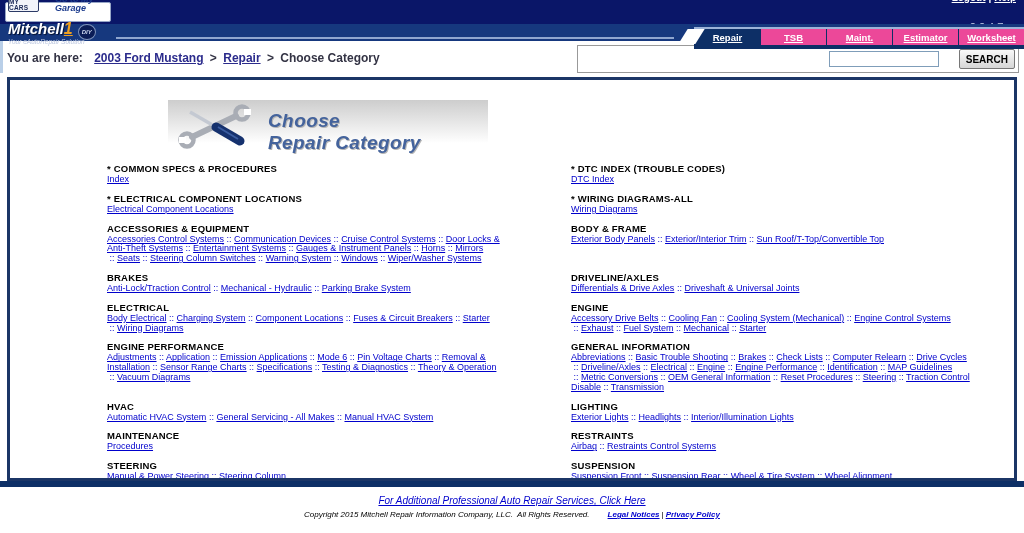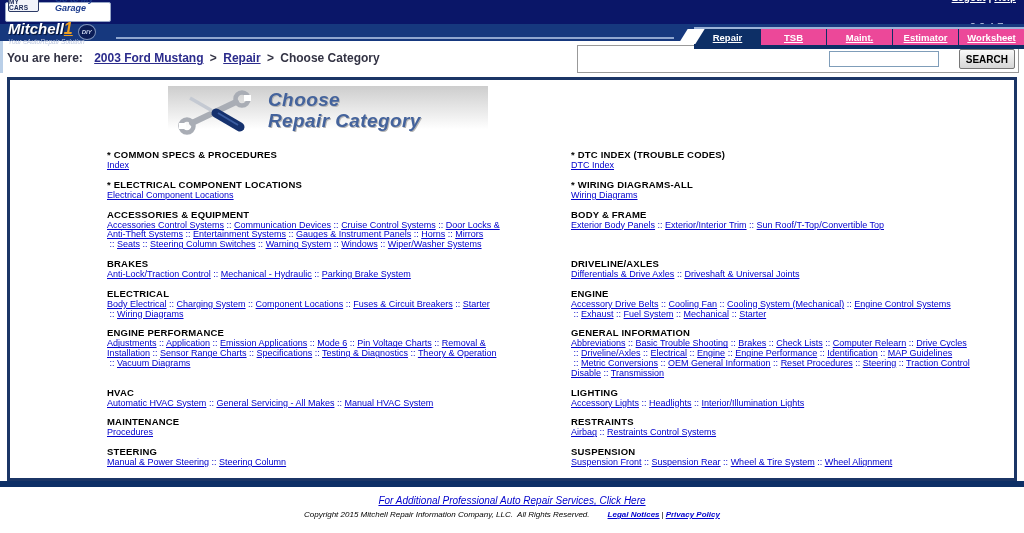--- a/index.html
+++ b/index.html
@@ -52,21 +52,21 @@
   .bc-current{font-weight:bold;}
   .searchbox{border:1px solid #999;background:#fff;padding:3px 3px;display:flex;gap:20px;
           align-items:center;width:442px;justify-content:flex-end;box-sizing:border-box;}
   .search-input{width:110px;height:16px;border:1px solid #7f9db9;font-size:10px;padding:0 2px;box-sizing:border-box;}
   .search-btn{height:20px;font-size:10px;font-weight:bold;background:linear-gradient(#f9f9f9,#d6d6d6);
           border:1px solid #777;border-radius:2px;padding:1px 6px;color:#000;font-family:inherit;cursor:pointer;}
 
   
   .main{margin:4px 7px 0;border:3px solid #1b3566;background:#fff;height:404px;
           box-sizing:border-box;overflow:hidden;}
-  .page-header{display:flex;align-items:flex-start;gap:16px;margin:6px 0 0 158px;width:300px;
+  .page-header{display:flex;align-items:flex-end;gap:16px;margin:20px 0 0 158px;width:300px;
           padding:3px 10px 1px;background:linear-gradient(#cdcdcd,#ffffff 80%);}
   .page-title{font-style:italic;font-weight:bold;font-size:19px;color:#44639c;line-height:1.12;
           text-shadow:1px 1px 0 #b5b5b5;letter-spacing:0.4px;}
   .cat-grid{display:grid;grid-template-columns:400px 406px;column-gap:64px;
           padding:10px 0 0 97px;align-items:start;}
   .cat-cell{margin-bottom:9px;}
   .cat-heading{font-size:9.5px;font-weight:bold;color:#000;letter-spacing:0.2px;line-height:10px;margin-bottom:1px;}
   .cat-links{font-size:9px;line-height:9.8px;}
   .cat-link{color:#0000cc;text-decoration:underline;}
   .sep{color:#0000cc;white-space:pre;}
@@ -207,21 +207,21 @@
         <div class="cat-cell">
           <div class="cat-heading">GENERAL INFORMATION</div>
           <div class="cat-links"><a href="#" class="cat-link">Abbreviations</a><span class="sep"> :: </span><a href="#" class="cat-link">Basic Trouble Shooting</a><span class="sep"> :: </span><a href="#" class="cat-link">Brakes</a><span class="sep"> :: </span><a href="#" class="cat-link">Check Lists</a><span class="sep"> :: </span><a href="#" class="cat-link">Computer Relearn</a><span class="sep"> :: </span><a href="#" class="cat-link">Drive Cycles</a><span class="sep"> :: </span><a href="#" class="cat-link">Driveline/Axles</a><span class="sep"> :: </span><a href="#" class="cat-link">Electrical</a><span class="sep"> :: </span><a href="#" class="cat-link">Engine</a><span class="sep"> :: </span><a href="#" class="cat-link">Engine Performance</a><span class="sep"> :: </span><a href="#" class="cat-link">Identification</a><span class="sep"> :: </span><a href="#" class="cat-link">MAP Guidelines</a><span class="sep"> :: </span><a href="#" class="cat-link">Metric Conversions</a><span class="sep"> :: </span><a href="#" class="cat-link">OEM General Information</a><span class="sep"> :: </span><a href="#" class="cat-link">Reset Procedures</a><span class="sep"> :: </span><a href="#" class="cat-link">Steering</a><span class="sep"> :: </span><a href="#" class="cat-link">Traction Control Disable</a><span class="sep"> :: </span><a href="#" class="cat-link">Transmission</a></div>
         </div>
         <div class="cat-cell">
           <div class="cat-heading">HVAC</div>
           <div class="cat-links"><a href="#" class="cat-link">Automatic HVAC System</a><span class="sep"> :: </span><a href="#" class="cat-link">General Servicing - All Makes</a><span class="sep"> :: </span><a href="#" class="cat-link">Manual HVAC System</a></div>
         </div>
         <div class="cat-cell">
           <div class="cat-heading">LIGHTING</div>
-          <div class="cat-links"><a href="#" class="cat-link">Accessory Lights</a><span class="sep"> :: </span><a href="#" class="cat-link">Headlights</a><span class="sep"> :: </span><a href="#" class="cat-link">Interior/Illumination Lights</a></div>
+          <div class="cat-links"><a href="#" class="cat-link">Exterior Lights</a><span class="sep"> :: </span><a href="#" class="cat-link">Headlights</a><span class="sep"> :: </span><a href="#" class="cat-link">Interior/Illumination Lights</a></div>
         </div>
         <div class="cat-cell">
           <div class="cat-heading">MAINTENANCE</div>
           <div class="cat-links"><a href="#" class="cat-link">Procedures</a></div>
         </div>
         <div class="cat-cell">
           <div class="cat-heading">RESTRAINTS</div>
           <div class="cat-links"><a href="#" class="cat-link">Airbag</a><span class="sep"> :: </span><a href="#" class="cat-link">Restraints Control Systems</a></div>
         </div>
         <div class="cat-cell">

